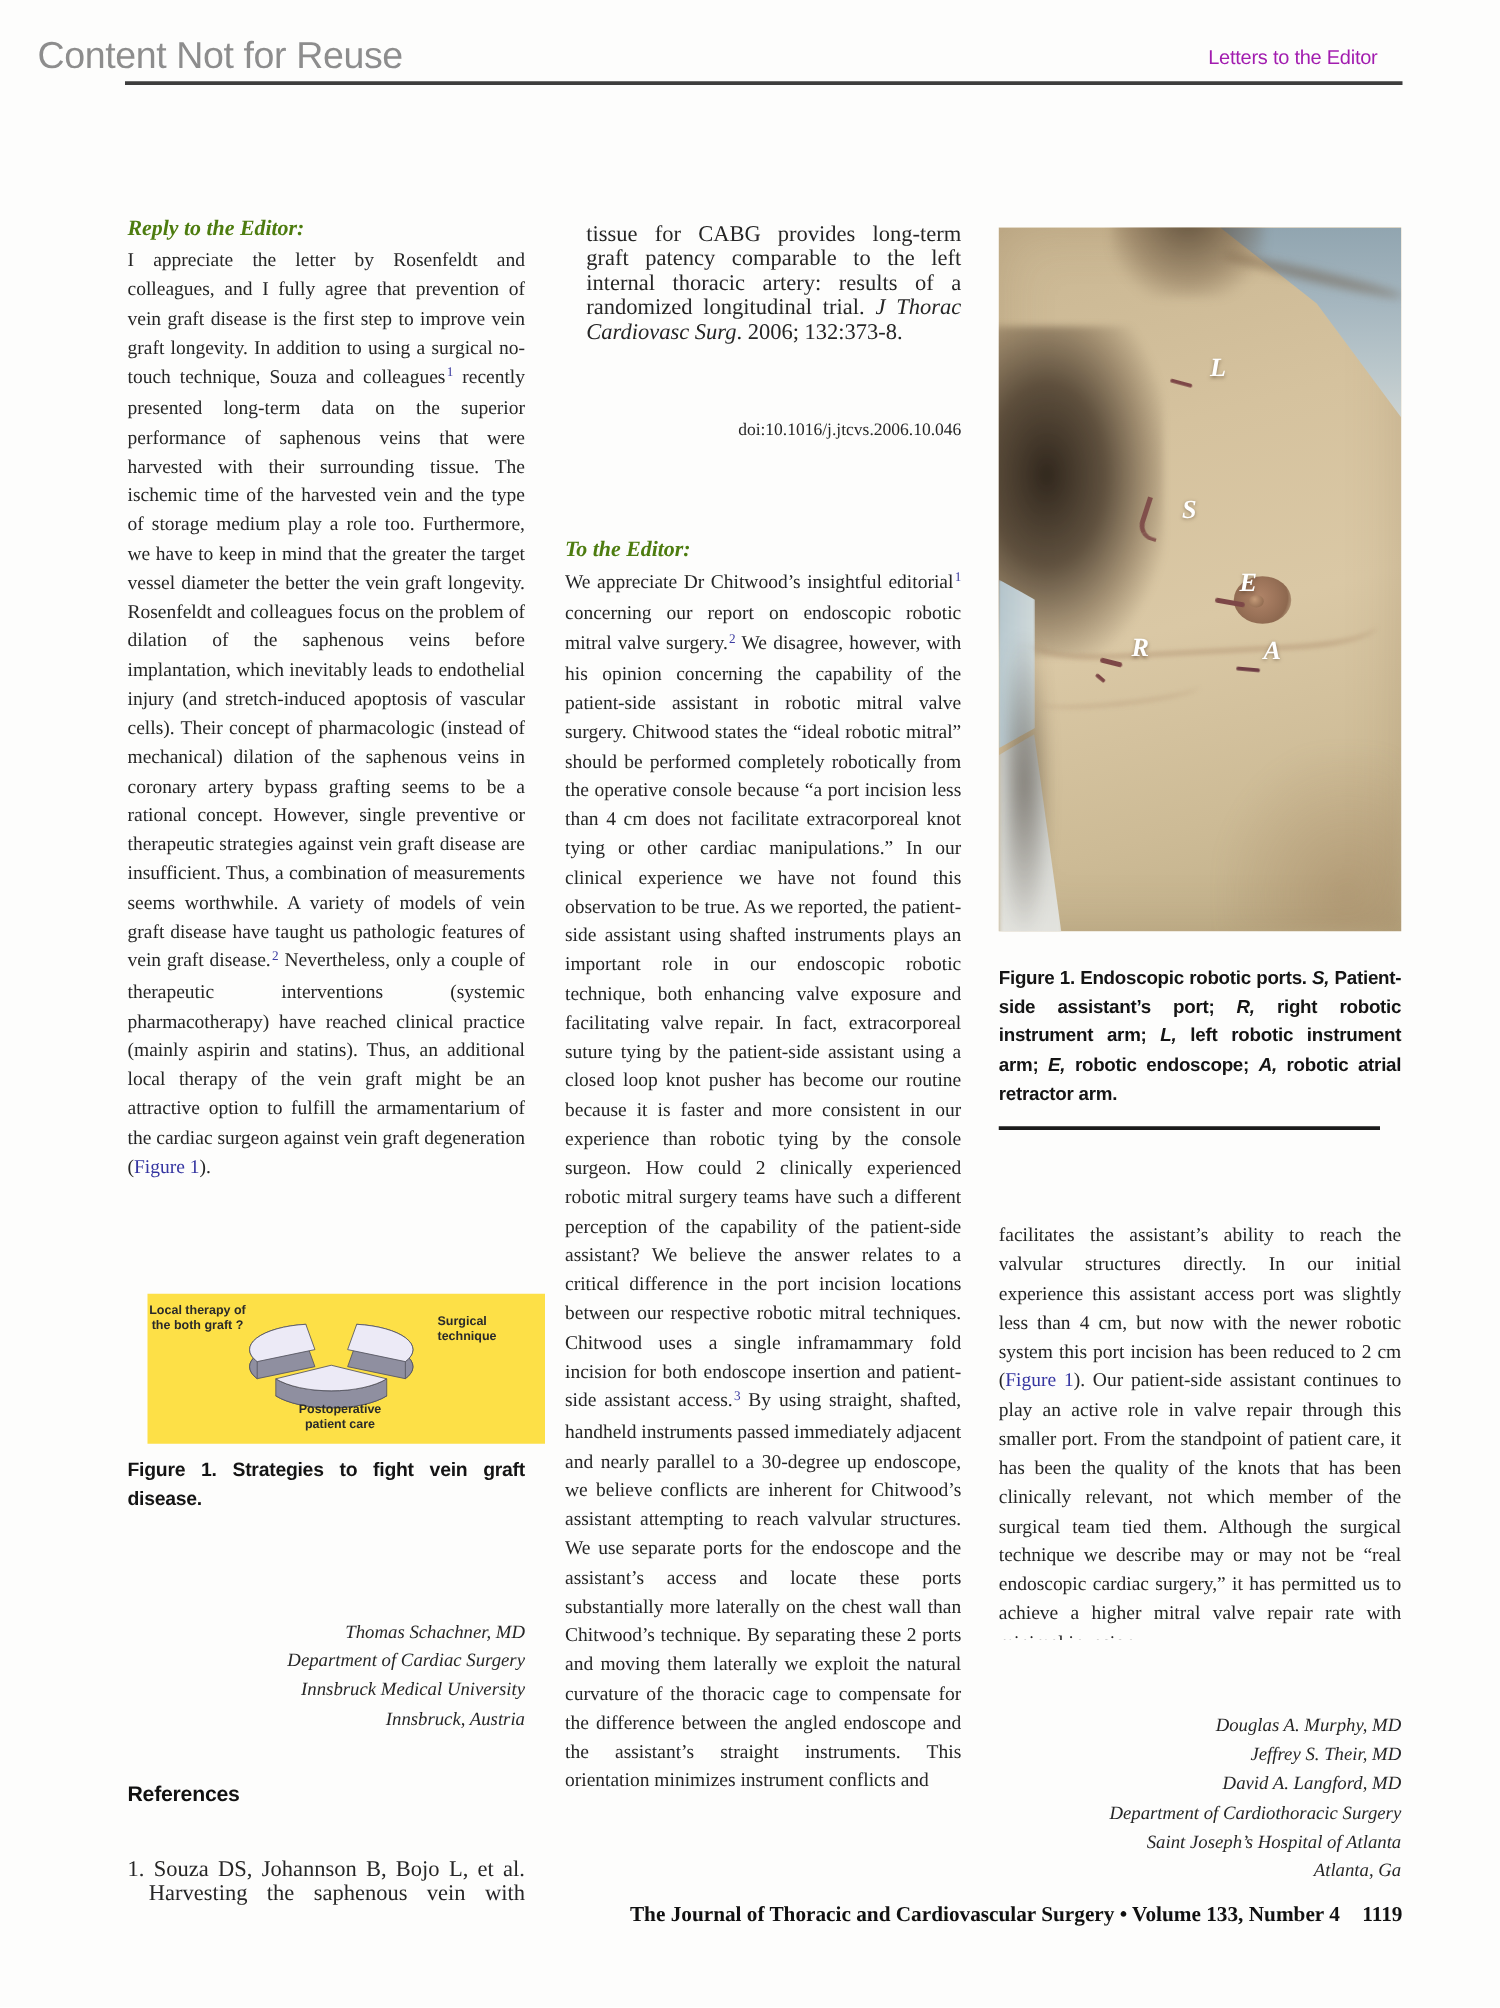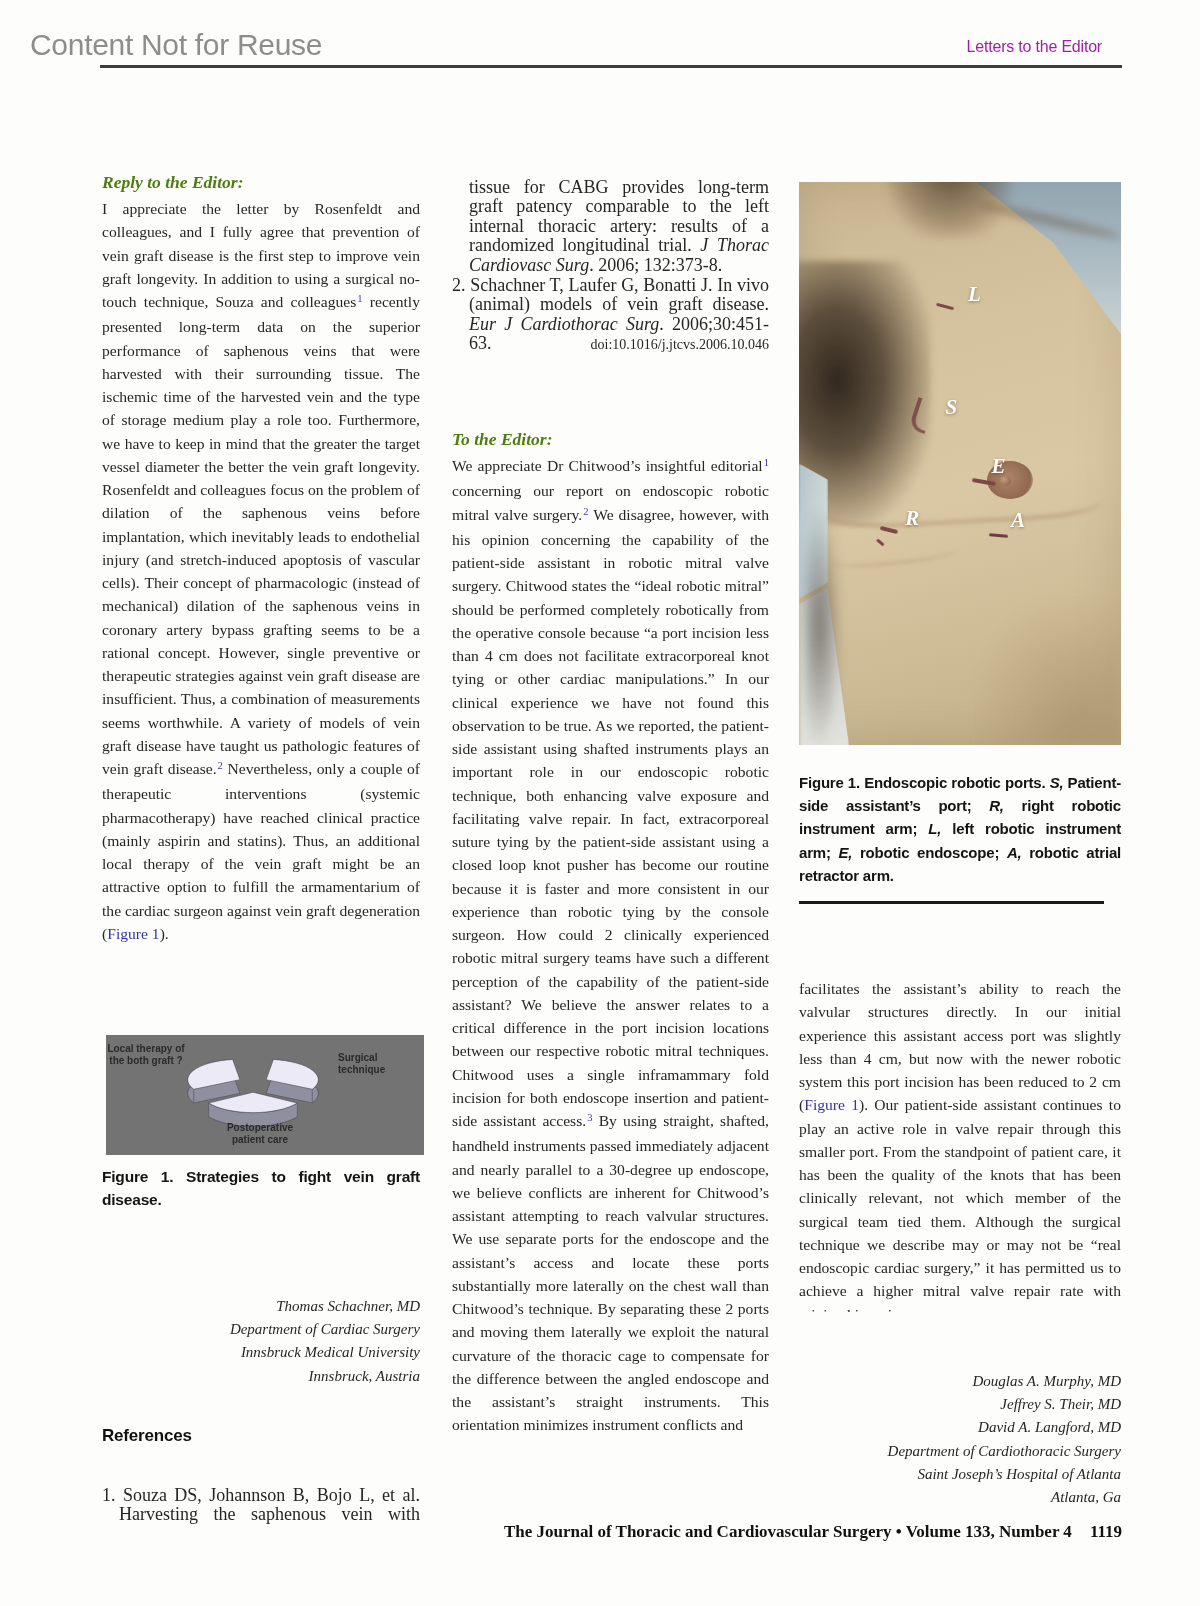--- a/index.html
+++ b/index.html
@@ -25,21 +25,21 @@
   .authors{font-style:italic;font-size:15px;line-height:23.2px;text-align:right;}
   .refs-heading{font-family:"Liberation Sans",sans-serif;font-weight:700;font-size:17px;
                 letter-spacing:-0.2px;color:#111;}
   .fig-caption{font-family:"Liberation Sans",sans-serif;font-weight:700;font-size:15px;
                line-height:23.2px;letter-spacing:-0.2px;text-align:justify;color:#141414;}
   .s-i{font-style:italic;}
   .s-sup{color:#3c3ca0;font-size:68%;position:relative;top:-0.45em;margin-left:1px;}
   .s-link{color:#3434a0;}
 
   
-  .strat-figure{position:absolute;left:4px;width:318px;height:120px;background:#737373;}
+  .strat-figure{position:absolute;left:16px;width:318px;height:120px;background:#fde047;}
   .pie-svg{position:absolute;left:60px;top:15px;width:182px;height:77px;}
   .pie-label{position:absolute;font-family:"Liberation Sans",sans-serif;font-weight:700;
              font-size:10px;line-height:11.5px;color:#2a2a2a;}
 
   
   .photo{position:absolute;left:0;top:0;width:322px;height:563px;overflow:hidden;
          background:linear-gradient(165deg,#c9b692 0%,#d5c29e 30%,#dac8a5 55%,#cdbb96 80%,#bfae88 100%);
          box-shadow:inset 0 0 45px rgba(120,90,60,.22);}
   .photo div{position:absolute;}
   .ph-wall{right:0;top:0;width:50%;height:27%;
@@ -128,21 +128,20 @@
       <div>Innsbruck Medical University</div>
       <div>Innsbruck, Austria</div>
     </div>
 
     <div class="abs refs-heading" style="top:1256px;">References</div>
     <div class="abs ref-text hang" style="top:1316px;height:40px;overflow:hidden;">1. Souza DS, Johannson B, Bojo L, et al. Harvesting the saphenous vein with surrounding</div>
   </div>
 
   <div class="col" style="left:452px;top:170px;width:317px;height:1420px;">
     <div class="abs ref-text cont" style="top:8px;"><span>tissue for CABG provides long-term graft patency comparable to the left internal thoracic artery: results of a randomized longitudinal trial. </span><span class="s-i">J Thorac Cardiovasc Surg</span><span>. 2006; 132:373-8.</span></div>
-    <div class="abs ref-text hang" style="top:106px;"><span>2. Schachner T, Laufer G, Bonatti J. In vivo (animal) models of vein graft disease. </span><span class="s-i">Eur J Cardiothorac Surg</span><span>. 2006;30:451-63.</span></div>
     <div class="abs doi" style="top:165px;">doi:10.1016/j.jtcvs.2006.10.046</div>
 
     <div class="abs letter-heading" style="top:257px;">To the Editor:</div>
     <div class="abs body-text" style="top:284px;height:1046px;"><span>We appreciate Dr Chitwood’s insightful editorial</span><span class="s-sup">1</span><span> concerning our report on endoscopic robotic mitral valve surgery.</span><span class="s-sup">2</span><span> We disagree, however, with his opinion concerning the capability of the patient-side assistant in robotic mitral valve surgery. Chitwood states the “ideal robotic mitral” should be performed completely robotically from the operative console because “a port incision less than 4 cm does not facilitate extracorporeal knot tying or other cardiac manipulations.” In our clinical experience we have not found this observation to be true. As we reported, the patient-side assistant using shafted instruments plays an important role in our endoscopic robotic technique, both enhancing valve exposure and facilitating valve repair. In fact, extracorporeal suture tying by the patient-side assistant using a closed loop knot pusher has become our routine because it is faster and more consistent in our experience than robotic tying by the console surgeon. How could 2 clinically experienced robotic mitral surgery teams have such a different perception of the capability of the patient-side assistant? We believe the answer relates to a critical difference in the port incision locations between our respective robotic mitral techniques. Chitwood uses a single inframammary fold incision for both endoscope insertion and patient-side assistant access.</span><span class="s-sup">3</span><span> By using straight, shafted, handheld instruments passed immediately adjacent and nearly parallel to a 30-degree up endoscope, we believe conflicts are inherent for Chitwood’s assistant attempting to reach valvular structures. We use separate ports for the endoscope and the assistant’s access and locate these ports substantially more laterally on the chest wall than Chitwood’s technique. By separating these 2 ports and moving them laterally we exploit the natural curvature of the thoracic cage to compensate for the difference between the angled endoscope and the assistant’s straight instruments. This orientation minimizes instrument conflicts and</span></div>
   </div>
 
   <div class="col" style="left:799px;top:182px;width:322px;height:1420px;">
 
     <div class="photo">
       <div class="ph-wall"></div>

